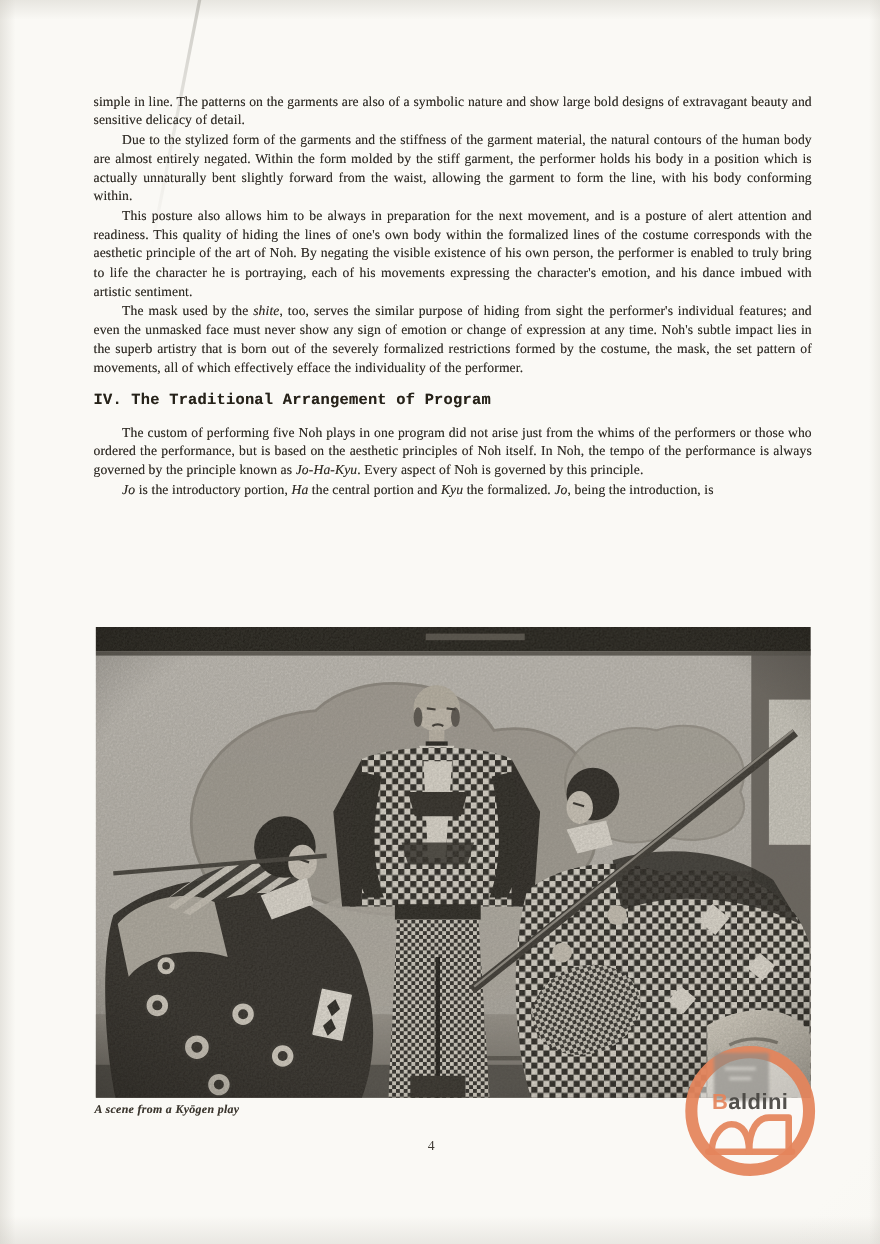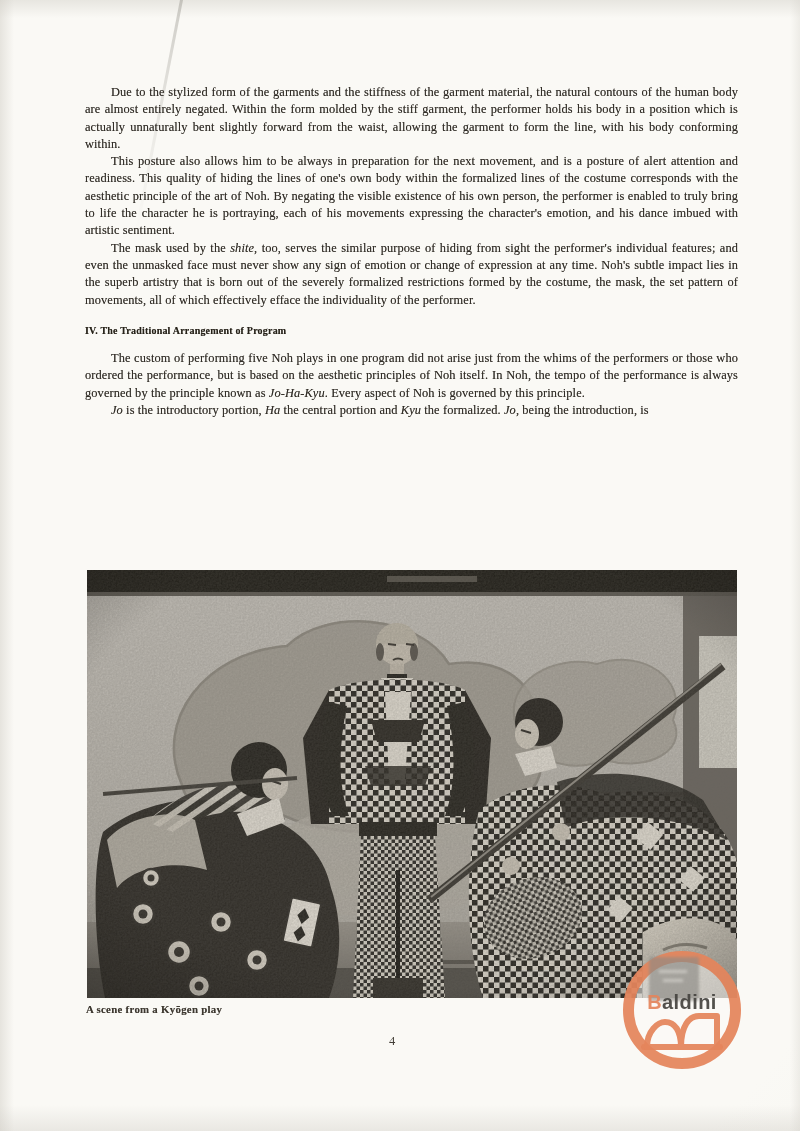--- a/index.html
+++ b/index.html
@@ -24,28 +24,28 @@
   }
   .textcol{
     position:absolute;left:85px;top:84px;width:653px;
     color:#312d27;font-size:12.4px;line-height:17.3px;text-align:justify;
     letter-spacing:.1px;
     text-shadow:0 0 .5px rgba(49,45,39,.55);
   }
   .para{margin:0;}
   .para.ind{text-indent:26px;}
   .sec-heading{
-    font-size:10px;font-weight:bold;color:#262219;margin:13px 0 11px 0;
-    letter-spacing:.2px;text-align:left;
+    font-size:14px;font-weight:bold;color:#262219;margin:13px 0 11px 0;
+    letter-spacing:.2px;text-align:left;font-family:Liberation Mono, monospace;
   }
   .photo-fig{position:absolute;left:87px;top:570px;width:650px;height:428px;margin:0;}
   .photo-fig svg{display:block;width:650px;height:428px;}
   .caption{
     position:absolute;left:86px;top:1003px;
-    font-weight:bold;font-size:10.8px;color:#3c372f;
+    font-style:italic;font-weight:bold;font-size:10.8px;color:#3c372f;
     letter-spacing:.3px;text-shadow:0 0 .5px rgba(60,55,47,.5);
   }
   .pagenum{
     position:absolute;left:85px;top:1034px;width:614px;text-align:center;
     font-size:12.5px;color:#413d36;
   }
   
   .stamp{position:absolute;left:623px;top:951px;width:118px;height:118px;}
   .stamp .ring{
     position:absolute;inset:0;border-radius:50%;
@@ -69,20 +69,21 @@
   .stamp .book{position:absolute;left:15px;top:57px;width:88px;height:46px;opacity:.93;}
 </style>
 </head>
 <body>
 
 <div class="page">
   <div class="crease"></div>
 
   <main class="textcol">
     <div id="paras-top">
+        <p class="para"><span>simple in line. The patterns on the garments are also of a symbolic nature and show large bold designs of extravagant beauty and sensitive delicacy of detail.</span></p>
         <p class="para ind"><span>Due to the stylized form of the garments and the stiffness of the garment material, the natural contours of the human body are almost entirely negated. Within the form molded by the stiff garment, the performer holds his body in a position which is actually unnaturally bent slightly forward from the waist, allowing the garment to form the line, with his body conforming within.</span></p>
         <p class="para ind"><span>This posture also allows him to be always in preparation for the next movement, and is a posture of alert attention and readiness. This quality of hiding the lines of one's own body within the formalized lines of the costume corresponds with the aesthetic principle of the art of Noh. By negating the visible existence of his own person, the performer is enabled to truly bring to life the character he is portraying, each of his movements expressing the character's emotion, and his dance imbued with artistic sentiment.</span></p>
         <p class="para ind"><span>The mask used by the </span><i>shite</i><span>, too, serves the similar purpose of hiding from sight the performer's individual features; and even the unmasked face must never show any sign of emotion or change of expression at any time. Noh's subtle impact lies in the superb artistry that is born out of the severely formalized restrictions formed by the costume, the mask, the set pattern of movements, all of which effectively efface the individuality of the performer.</span></p>
       </div>
     <h2 class="sec-heading">IV. The Traditional Arrangement of Program</h2>
     <div id="paras-bottom">
         <p class="para ind"><span>The custom of performing five Noh plays in one program did not arise just from the whims of the performers or those who ordered the performance, but is based on the aesthetic principles of Noh itself. In Noh, the tempo of the performance is always governed by the principle known as </span><i>Jo-Ha-Kyu</i><span>. Every aspect of Noh is governed by this principle.</span></p>
         <p class="para ind"><i>Jo</i><span> is the introductory portion, </span><i>Ha</i><span> the central portion and </span><i>Kyu</i><span> the formalized. </span><i>Jo</i><span>, being the introduction, is</span></p>
       </div>
   </main>

